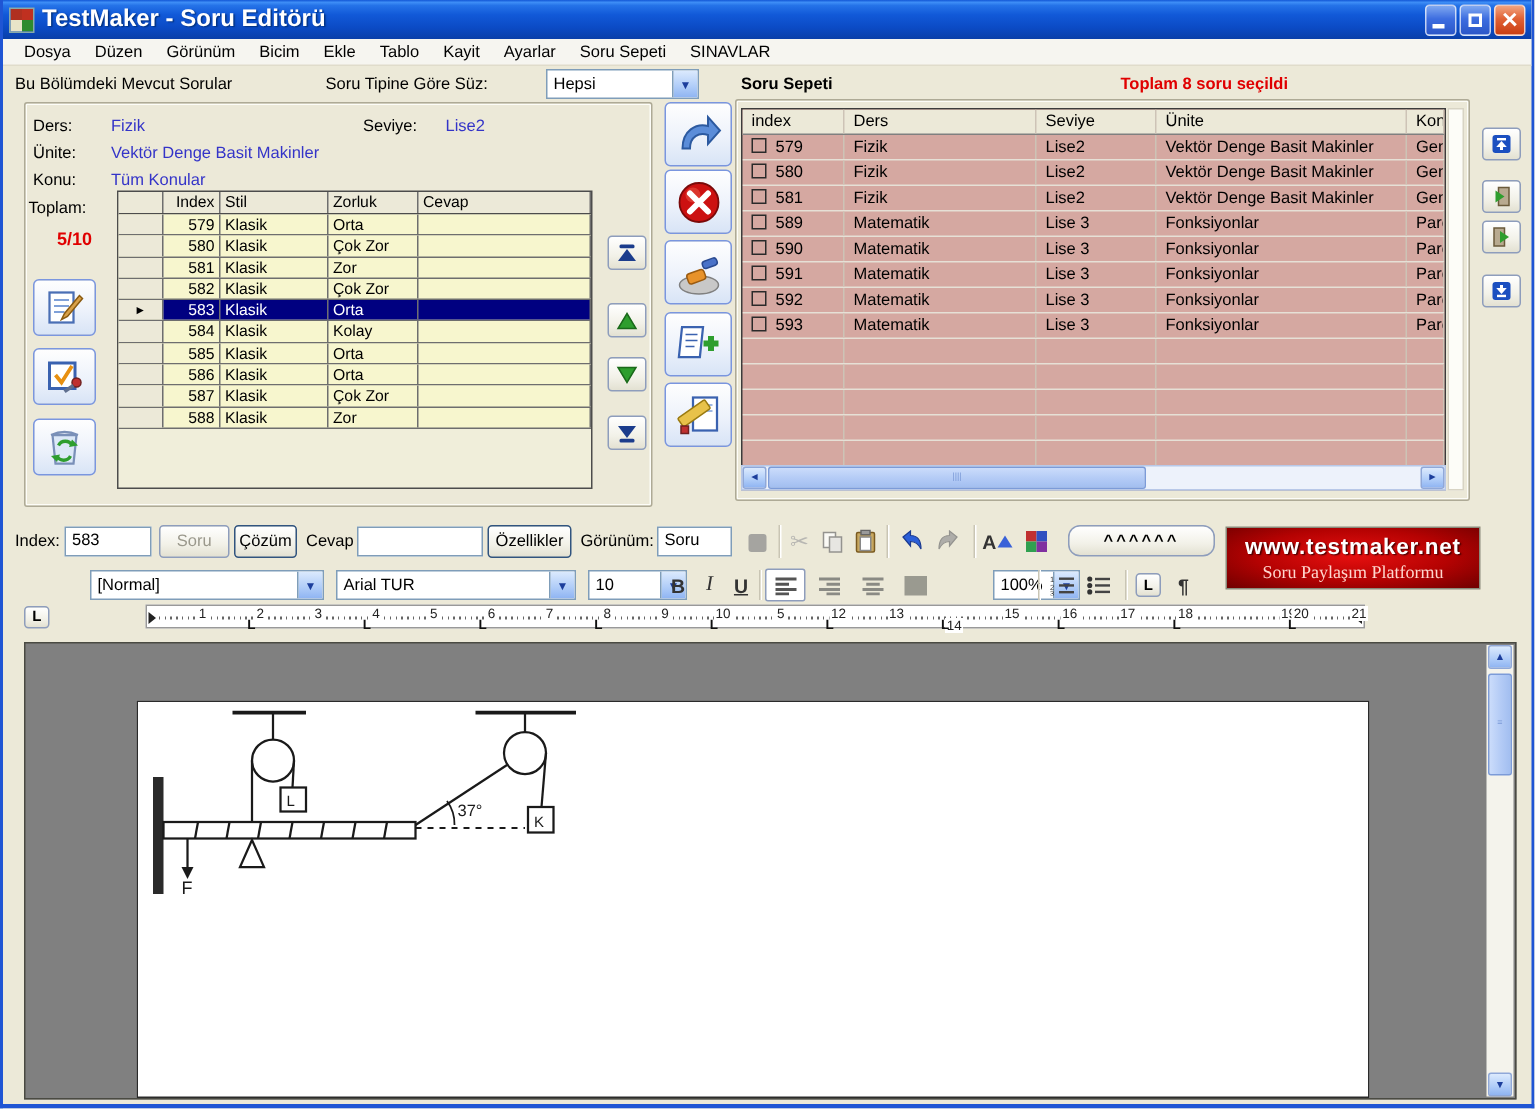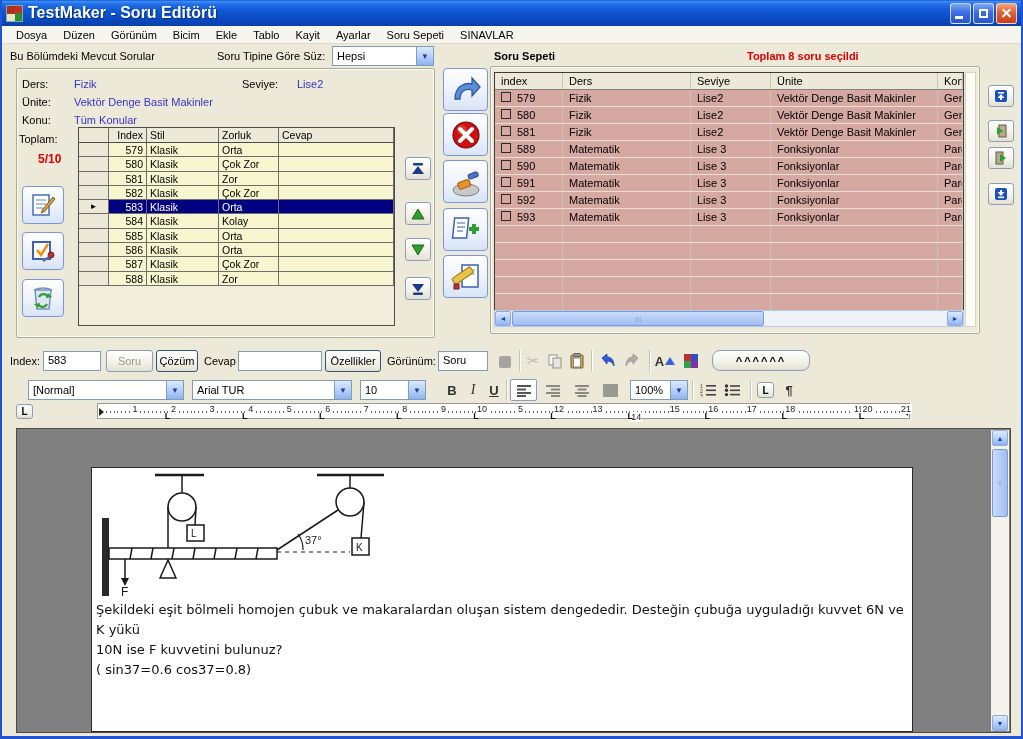--- a/index.html
+++ b/index.html
@@ -29,21 +29,21 @@
   .menubar { position:absolute; left:0; top:26px; right:0; height:18px; background:#F6F5F0;
     border-bottom:1px solid #E0DCCB; display:flex; align-items:center; padding-left:6px; }
   .menu-item { padding:1px 8px; cursor:default; }
 
   
   .label { position:absolute; white-space:nowrap; }
   .blue { color:#3434C8; }
   .red  { color:#E00000; font-weight:bold; }
 
   .combo { position:absolute; background:#fff; border:1px solid #7F9DB9; display:flex; align-items:center;
-    padding-left:4px; overflow:hidden; }
+    padding-left:4px; overflow:hidden;margin-left:32px; }
   .combo .arrow { margin-left:auto; align-self:stretch; width:17px;
     background:linear-gradient(180deg,#DCEAFD,#AFCCF8 60%,#8FB4F2); border-left:1px solid #7F9DB9;
     display:flex; align-items:center; justify-content:center; color:#1C3E9C; font-size:8px; }
 
   
   .panelbox { position:absolute; border:1px solid #AEAA96; border-radius:2px;
     box-shadow:inset 0 0 0 1px #FDFDF8; background:#ECE9D8; }
 
   
   .qtable { position:absolute; left:76px; top:127px; width:317px; height:199px;
@@ -537,20 +537,24 @@
       <rect x="0" y="0" width="7" height="7" fill="#C03030"></rect>
         <rect x="7" y="0" width="7" height="7" fill="#3050C0"></rect>
       <rect x="0" y="7" width="7" height="7" fill="#30A050"></rect>
         <rect x="7" y="7" width="7" height="7" fill="#8030A0"></rect>
     </svg>
   </div>
   <div class="xpbtn" style="left:710px;top:350px;width:98px;height:21px;border-radius:8px;font-weight:bold;letter-spacing:2px;">
     <span>^^^^^^</span>
   </div>
 
+  <div class="banner">
+    <span class="l1">www.testmaker.net</span>
+    <span class="l2">Soru Paylaşım Platformu</span>
+  </div>
 
   <div class="combo" style="left:26px;top:380px;width:156px;height:20px;">
     <span>[Normal]</span>
       <span class="arrow">▼</span>
   </div>
   <div class="combo" style="left:190px;top:380px;width:160px;height:20px;">
     <span>Arial TUR</span>
       <span class="arrow">▼</span>
   </div>
   <div class="combo" style="left:358px;top:380px;width:66px;height:20px;">
@@ -707,25 +711,20 @@
           <line x1="185" y1="84" x2="258" y2="84" stroke-dasharray="4,4" stroke-width="1.2"></line>
           <path d="M211,82 A26,26 0 0,0 206,66" stroke-width="1.2"></path>
 
           <rect x="260" y="70" width="17" height="17" fill="#fff"></rect>
         </g>
         <text x="29" y="128" font-size="12" fill="#1a1a1a">F</text>
         <text x="99" y="69" font-size="10" fill="#1a1a1a">L</text>
         <text x="264" y="83" font-size="10" fill="#1a1a1a">K</text>
         <text x="213" y="76" font-size="11" fill="#1a1a1a">37°</text>
       </svg>
-      <div class="doc-text">
-        <div>Şekildeki eşit bölmeli homojen çubuk ve makaralardan oluşan sistem dengededir. Desteğin çubuğa uyguladığı kuvvet 6N ve K yükü</div>
-        <div>10N ise F kuvvetini bulunuz?</div>
-        <div>( sin37=0.6 cos37=0.8)</div>
-      </div>
     </div>
 
     <div class="sb-track-v" style="right:1px;top:1px;width:18px;bottom:1px;">
       <div class="sb-arrow" style="left:1px;top:0;width:16px;height:16px;">▲</div>
       <div class="sb-thumb-v" style="left:1px;top:19px;width:16px;height:68px;">
           <span class="grip">≡</span>
         </div>
       <div class="sb-arrow" style="left:1px;bottom:0;width:16px;height:16px;">▼</div>
     </div>
   </div>

